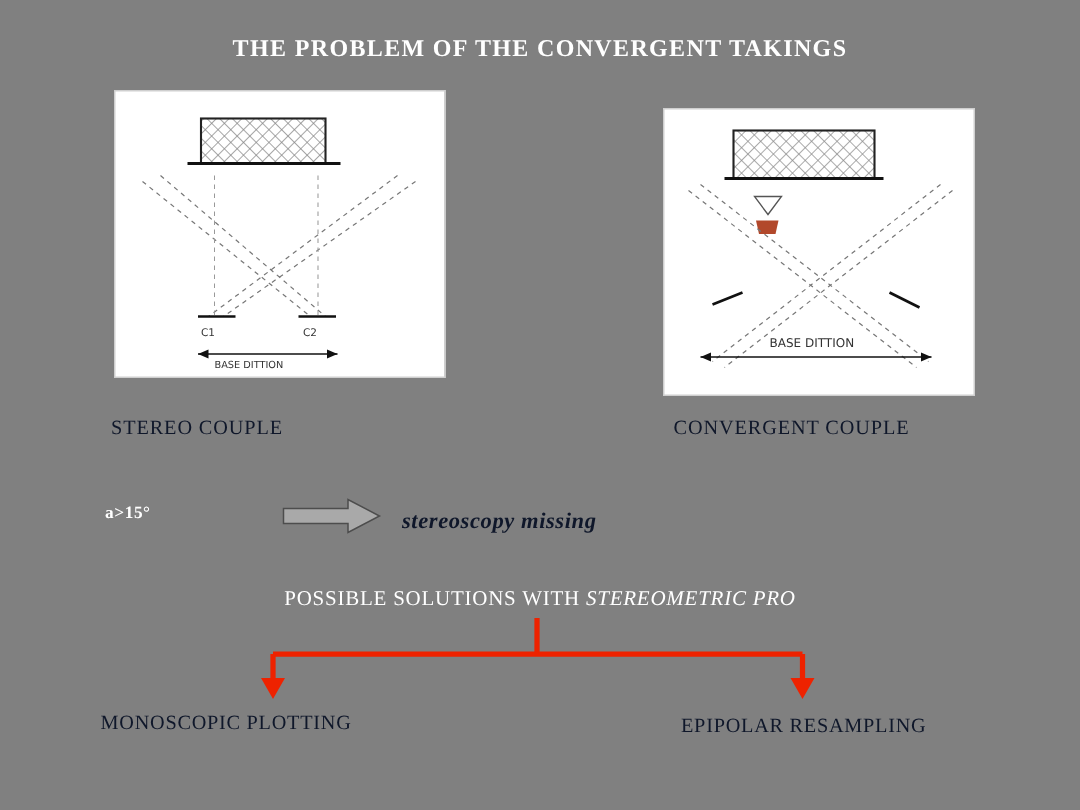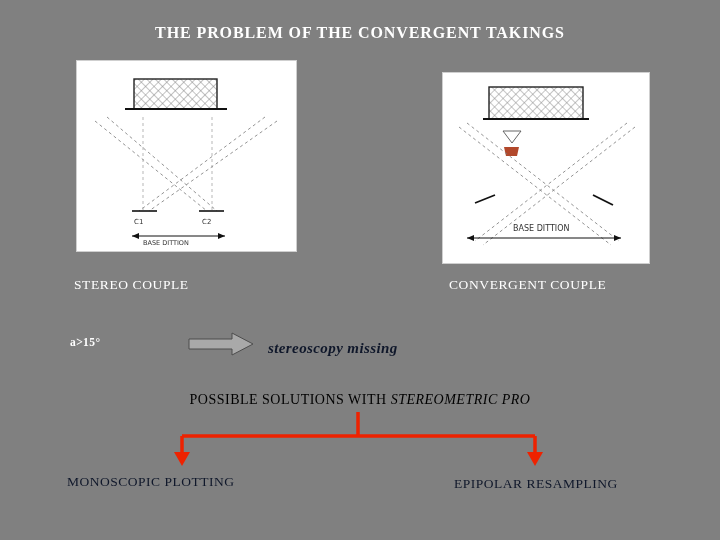--- a/index.html
+++ b/index.html
@@ -53,21 +53,21 @@
   .figure svg {
     display: block;
     width: 100%;
     height: 100%;
   }
   
   .caption {
     position: absolute;
     font-size: 13.5px;
     letter-spacing: 0.6px;
-    color: #ffffff;
+    color: #0f172a;
     white-space: nowrap;
   }
   #cap-stereo {
     left: 74px;
     top: 277px;
   }
   #cap-convergent {
     left: 449px;
     top: 277px;
     text-align: center;
@@ -103,21 +103,21 @@
     height: 26px;
   }
   #solutions-line {
     position: absolute;
     left: 0;
     top: 392px;
     width: 720px;
     text-align: center;
     font-size: 14px;
     letter-spacing: 0.5px;
-    color: #000000;
+    color: #ffffff;
     white-space: nowrap;
   }
   #solutions-line .ital {
     font-style: italic;
   }
   
   #connectors {
     position: absolute;
     left: 0;
     top: 410px;

